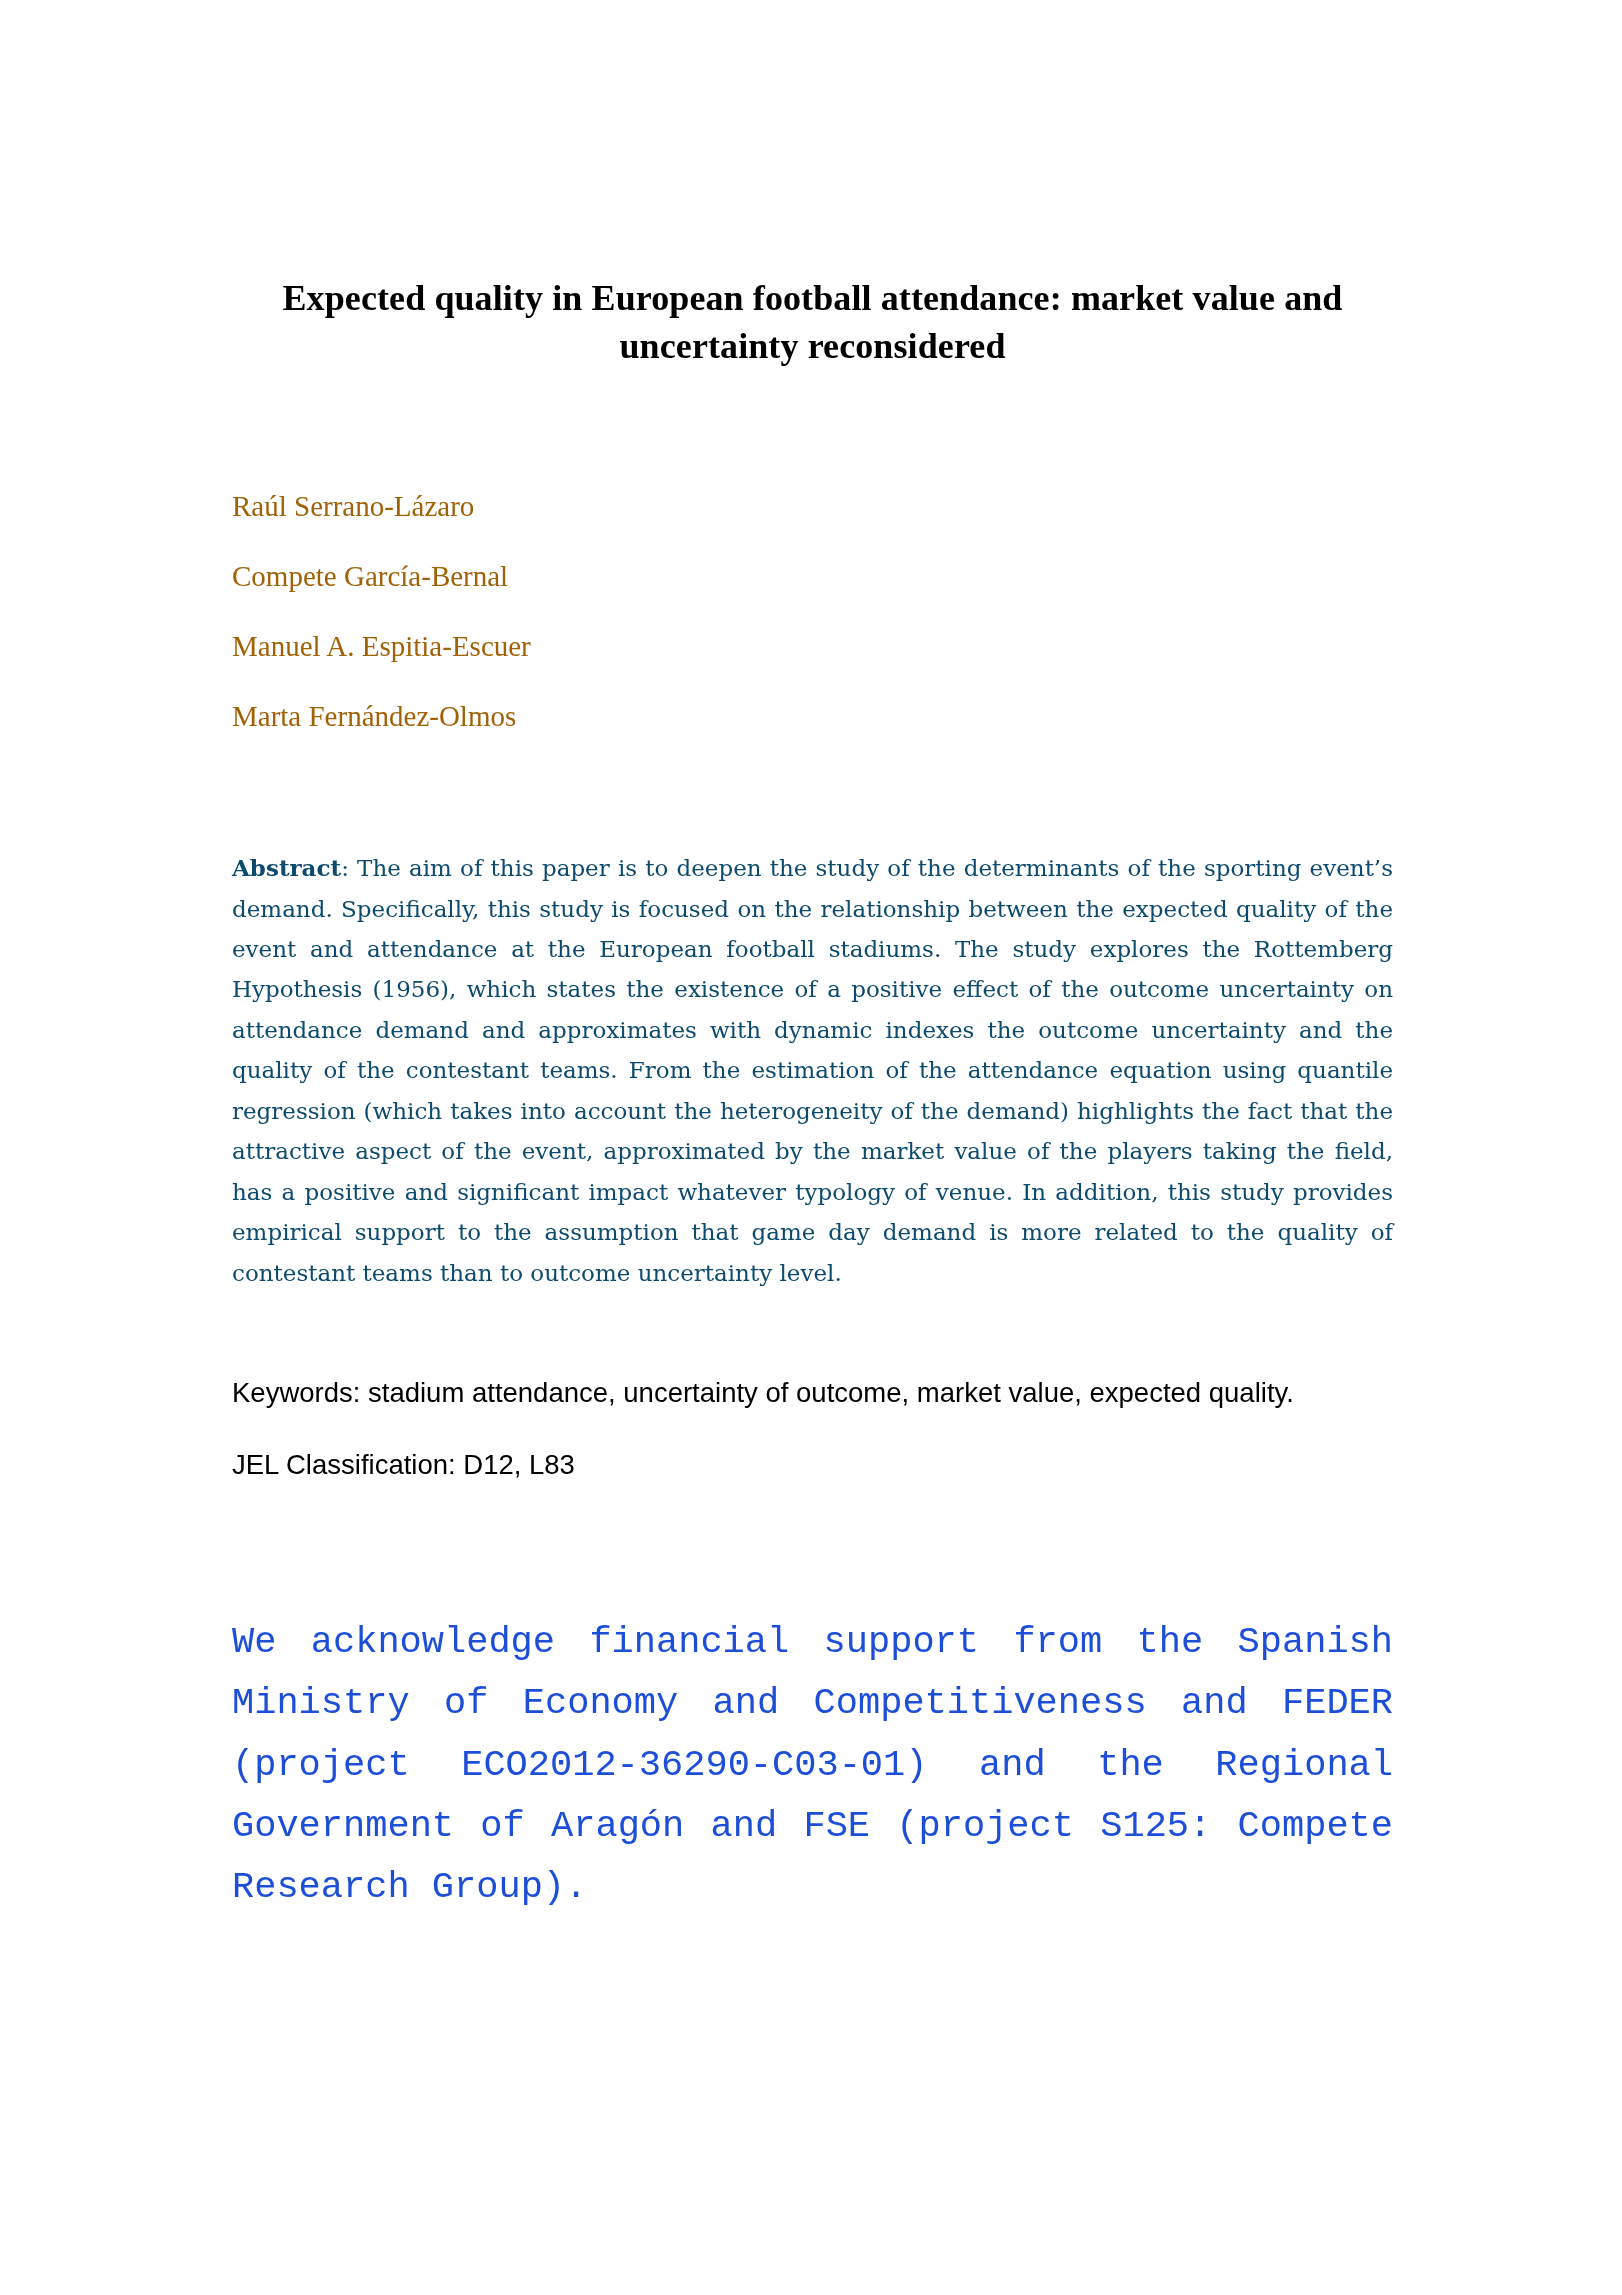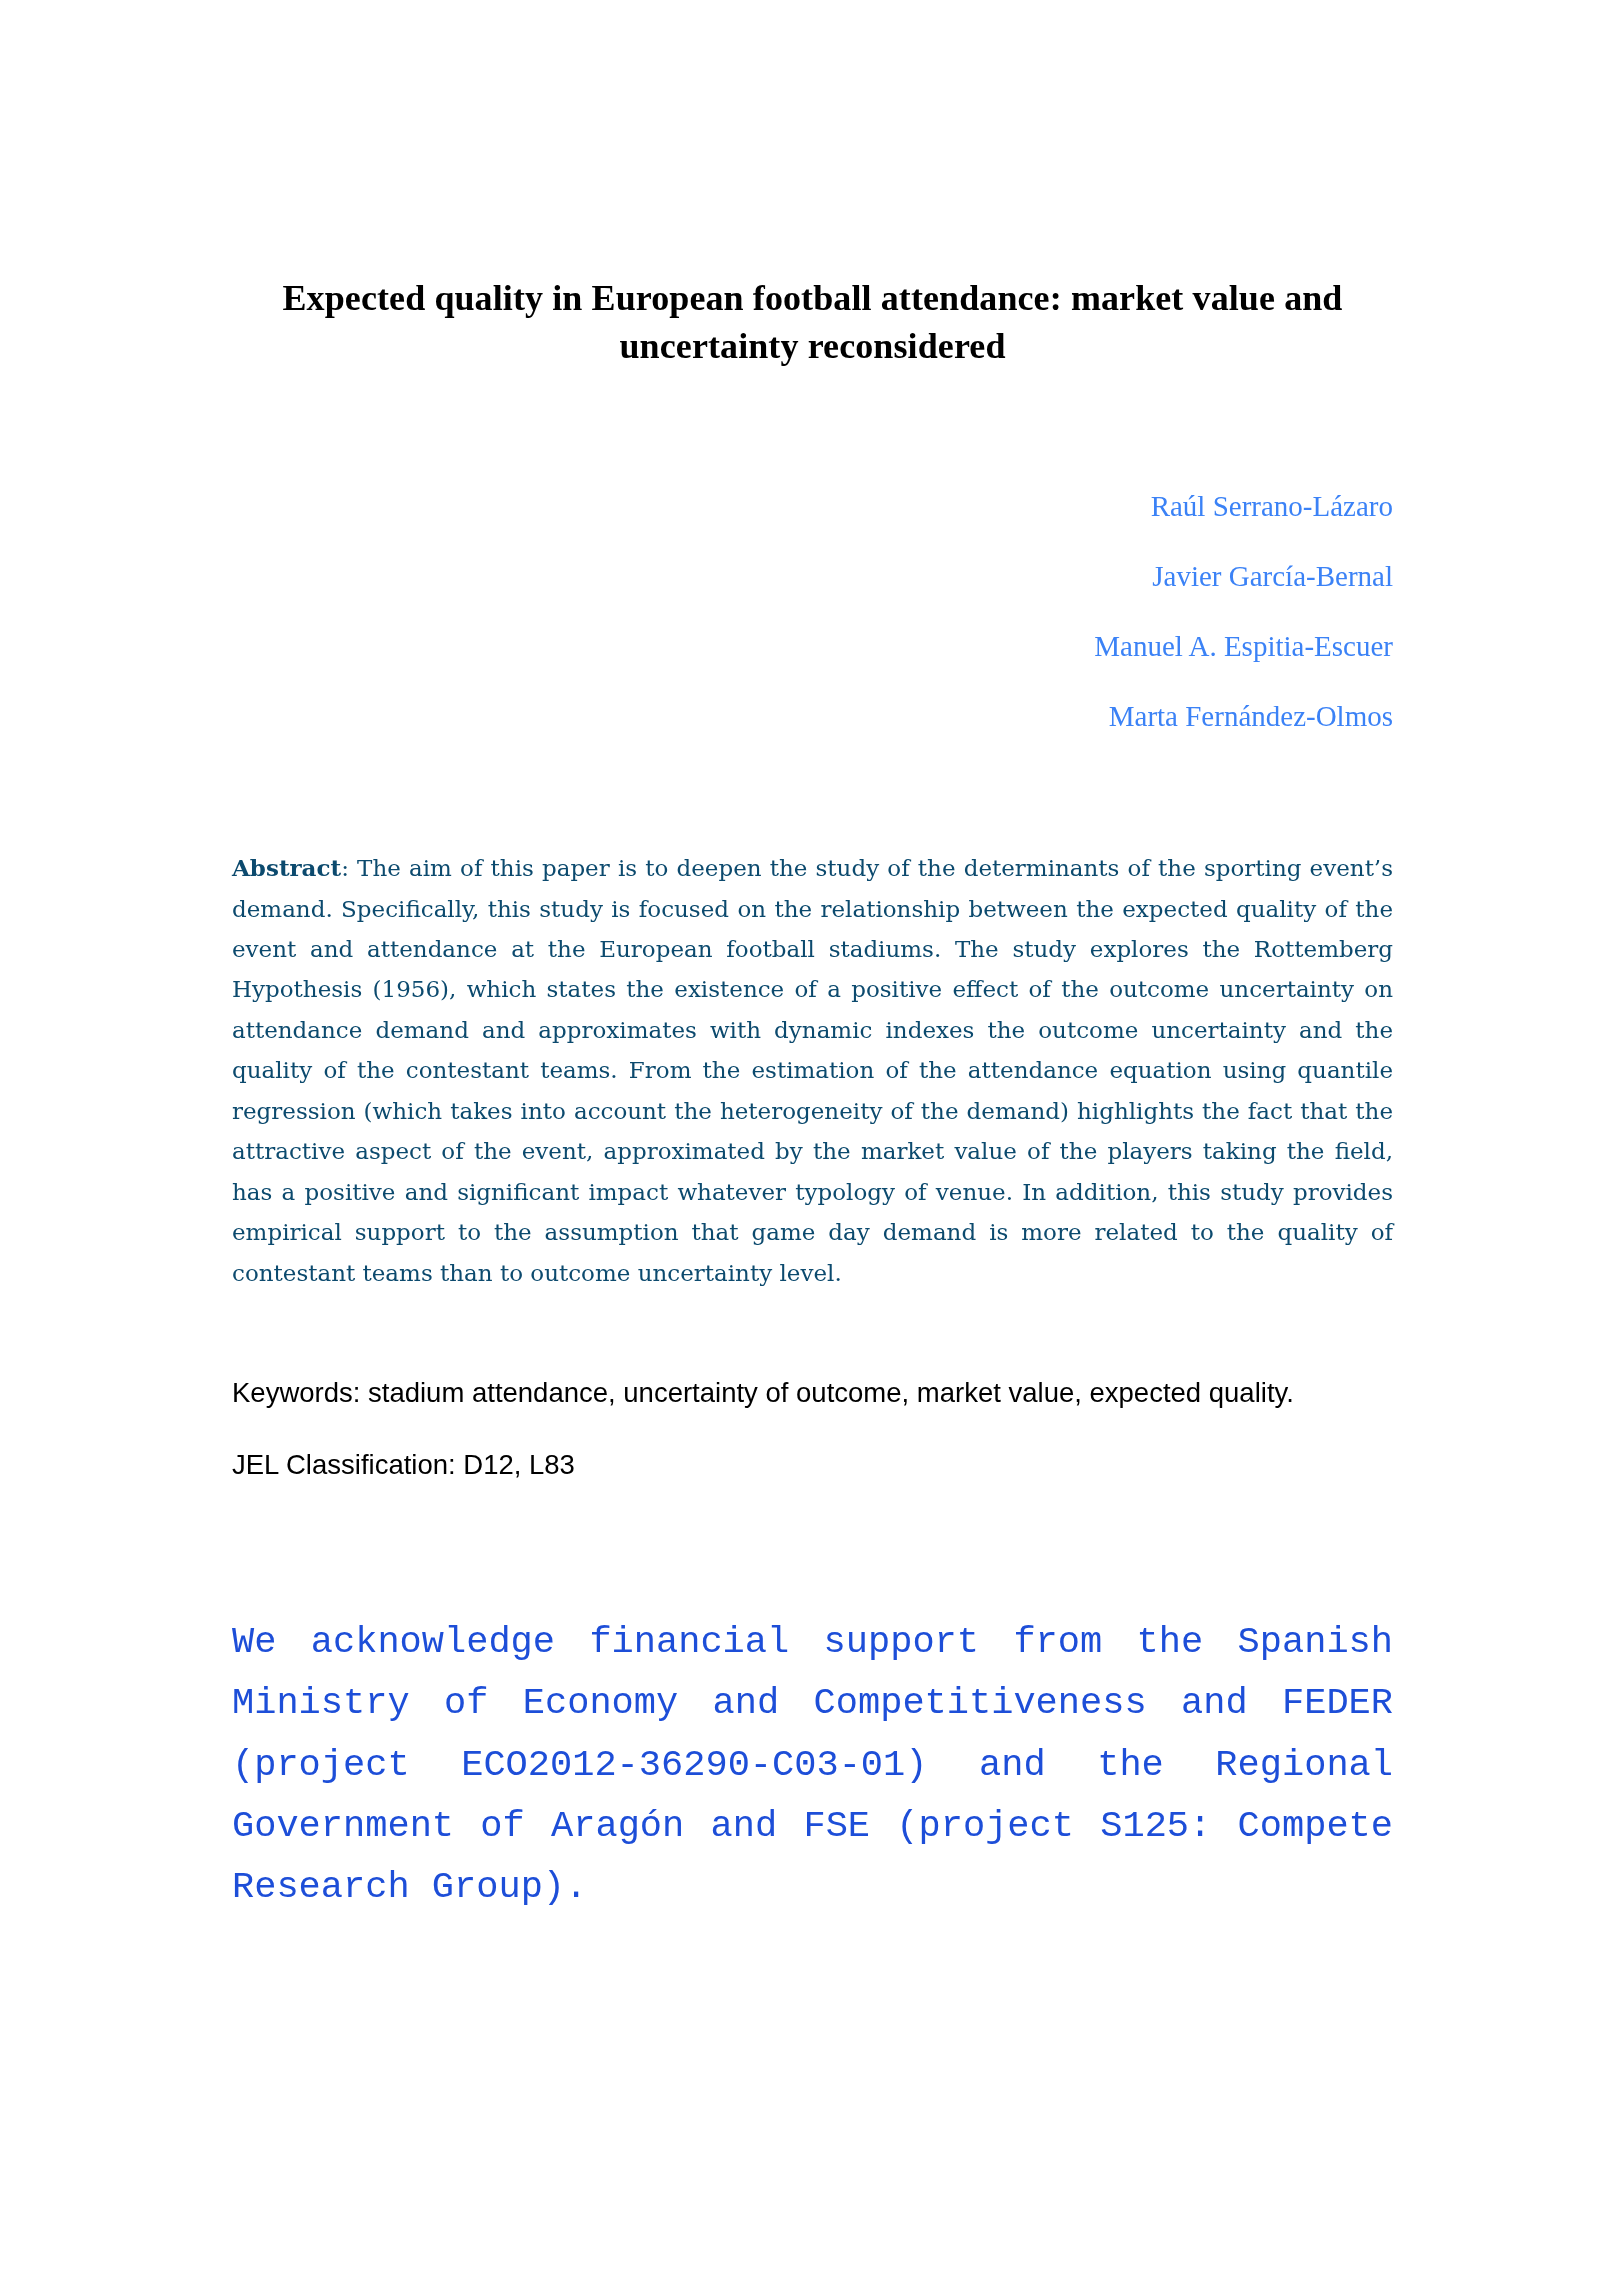--- a/index.html
+++ b/index.html
@@ -41,22 +41,22 @@
 
   
   .authors {
     margin-top: 122px;
   }
 
   .author {
     font-family: "Liberation Serif", serif;
     font-size: 29px;
     line-height: 1.0;
-    text-align: right;
-    color: #3b82f6;
+    text-align: left;
+    color: #a16207;
     margin: 0 0 41px 0;
   }
 
   .affiliation {
     font-family: "Liberation Serif", serif;
     font-size: 29px;
     text-align: center;
     color: #000000;
     margin: 77px 0 0 0;
   }
@@ -108,21 +108,21 @@
 </head>
 <body>
 
 <div class="page">
   <div class="content">
 
     <h1 class="title">Expected quality in European football attendance: market value and uncertainty reconsidered</h1>
 
     <div class="authors">
       <p class="author">Raúl Serrano-Lázaro</p>
-      <p class="author">Javier García-Bernal</p>
+      <p class="author">Compete García-Bernal</p>
       <p class="author">Manuel A. Espitia-Escuer</p>
       <p class="author">Marta Fernández-Olmos</p>
     </div>
 
 
     <p class="abstract"><span class="lead">Abstract</span><span>: </span><span>The aim of this paper is to deepen the study of the determinants of the sporting event’s demand. Specifically, this study is focused on the relationship between the expected quality of the event and attendance at the European football stadiums. The study explores the Rottemberg Hypothesis (1956), which states the existence of a positive effect of the outcome uncertainty on attendance demand and approximates with dynamic indexes the outcome uncertainty and the quality of the contestant teams. From the estimation of the attendance equation using quantile regression (which takes into account the heterogeneity of the demand) highlights the fact that the attractive aspect of the event, approximated by the market value of the players taking the field, has a positive and significant impact whatever typology of venue.  In addition, this study provides empirical support to the assumption that game day demand is more related to the quality of contestant teams than to outcome uncertainty level.</span></p>
 
     <p class="meta-line keywords">Keywords: stadium attendance, uncertainty of outcome, market value, expected quality.</p>
 
     <p class="meta-line jel">JEL Classification: D12, L83</p>

